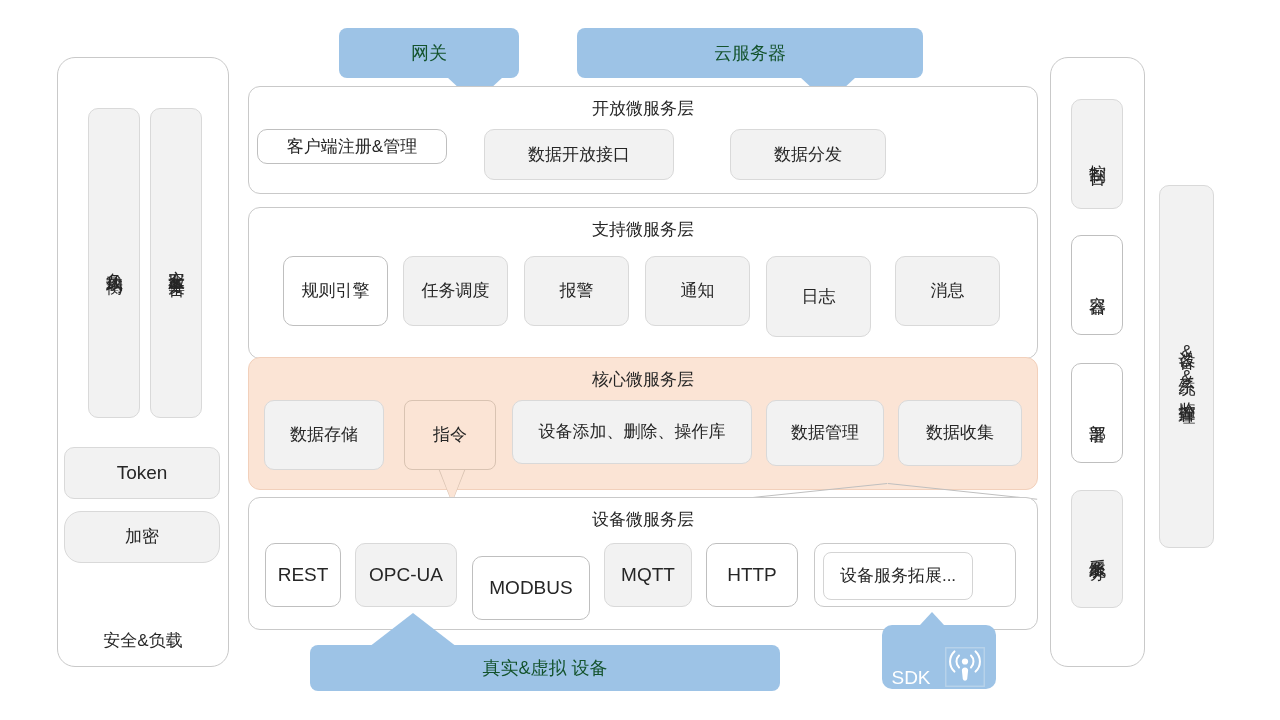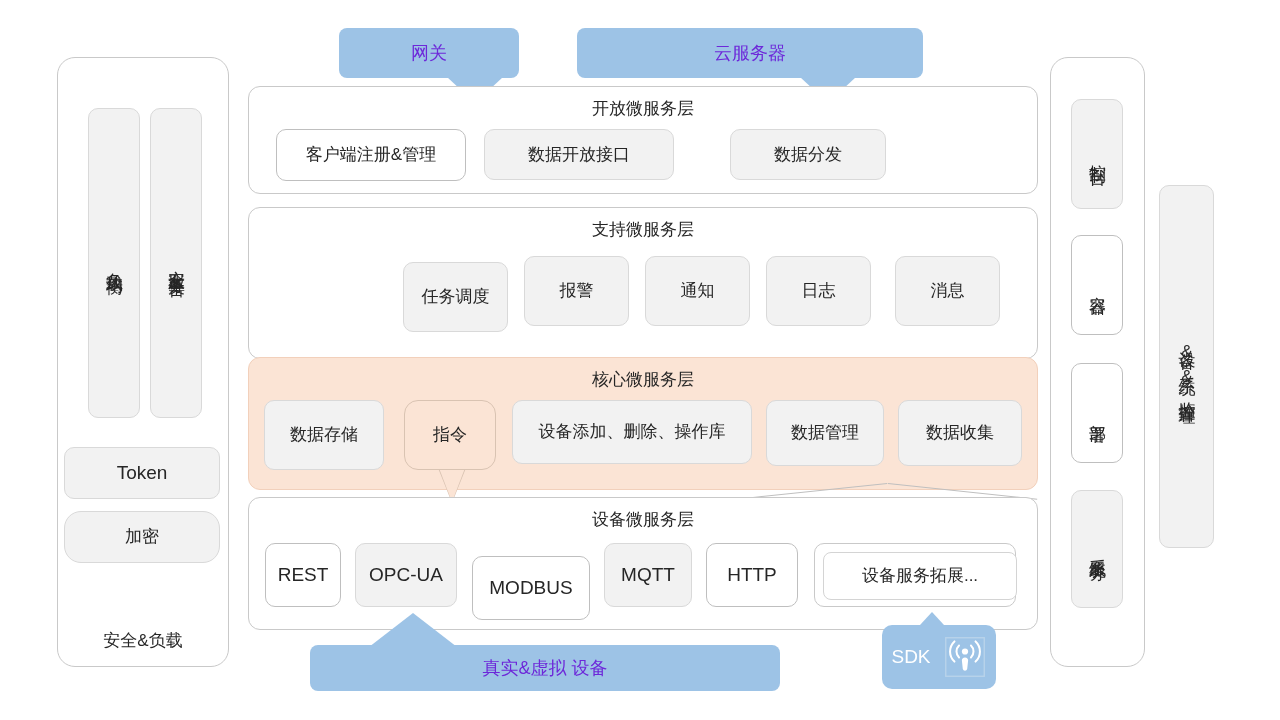--- a/index.html
+++ b/index.html
@@ -41,42 +41,42 @@
 
   
   .vert{
     writing-mode:vertical-rl;text-orientation:upright;
     letter-spacing:2px;line-height:1.06;font-size:17px;
   }
 
   
   .callout{
     position:absolute;box-sizing:border-box;
-    background:#9dc3e6;border-radius:8px;color:#6d28d9;
+    background:#9dc3e6;border-radius:8px;color:#14532d;
     display:flex;align-items:center;justify-content:center;
     font-size:18px;
   }
   .tail{position:absolute;width:0;height:0;}
   .tail-down{
     border-left:28px solid transparent;border-right:28px solid transparent;
     border-top:26px solid #9dc3e6;
   }
   .tail-up{
     border-left:44px solid transparent;border-right:44px solid transparent;
     border-bottom:34px solid #9dc3e6;
   }
   .tail-up-sm{
     border-left:24px solid transparent;border-right:24px solid transparent;
     border-bottom:26px solid #9dc3e6;
   }
 
   
   .bubble{
     position:absolute;box-sizing:border-box;
-    background:#fbe4d5;border:1px solid #d9c3b2;border-radius:14px;
+    background:#fbe4d5;border:1px solid #d9c3b2;border-radius:8px;
     display:flex;align-items:center;justify-content:center;font-size:17px;
   }
   .bubble-tail{
     position:absolute;width:0;height:0;
     border-left:13px solid transparent;border-right:13px solid transparent;
     border-top:34px solid #fbe4d5;
   }
   .bubble-tail-line{
     position:absolute;width:0;height:0;
     border-left:14px solid transparent;border-right:14px solid transparent;
@@ -96,21 +96,21 @@
   }
   .nested-inner{
     position:absolute;box-sizing:border-box;
     border:1px solid #d4d4d4;border-radius:8px;background:#ffffff;
     display:flex;align-items:center;justify-content:center;font-size:17px;
   }
 
   
   .sdk{
     position:absolute;box-sizing:border-box;background:#9dc3e6;
-    border-radius:10px;display:flex;align-items:center;
+    border-radius:10px;display:flex;align-items:flex-end;
     justify-content:center;gap:12px;color:#fff;font-size:19px;
   }
   .sdk-icon{width:44px;height:44px;display:block;}
   .cell-label{font-size:17px;line-height:1.15;padding:0 6px;}
   .cell-label.lat{font-size:19px;}
 </style>
 </head>
 <body>
 
 <div class="stage">
@@ -141,43 +141,46 @@
   <div class="tail tail-down" style="left:447px;top:77px;"></div>
 
   <div class="callout" style="left:577px;top:28px;width:346px;height:50px;">
     <span>云服务器</span>
   </div>
   <div class="tail tail-down" style="left:800px;top:77px;"></div>
 
   <div class="layer" style="left:248px;top:86px;width:790px;height:108px;">
     <div class="layer-title">开放微服务层</div>
   </div>
-  <div class="rbox" style="left:276px;top:129px;width:190px;height:52px;">
+  <div class="rbox" style="left:257px;top:129px;width:190px;height:35px;">
     <span class="cell-label">客户端注册&amp;管理</span>
   </div>
   <div class="rbox gray" style="left:484px;top:129px;width:190px;height:51px;">
     <span class="cell-label">数据开放接口</span>
   </div>
   <div class="rbox gray" style="left:730px;top:129px;width:156px;height:51px;">
     <span class="cell-label">数据分发</span>
   </div>
 
   <div class="layer" style="left:248px;top:207px;width:790px;height:152px;">
     <div class="layer-title">支持微服务层</div>
   </div>
-  <div class="rbox gray" style="left:403px;top:256px;width:105px;height:70px;margin-top:6px;">
+  <div class="rbox" style="left:283px;top:256px;width:105px;height:70px;">
+    <span class="cell-label">规则引擎</span>
+  </div>
+  <div class="rbox gray" style="left:403px;top:256px;width:105px;height:70px;">
     <span class="cell-label">任务调度</span>
   </div>
   <div class="rbox gray" style="left:524px;top:256px;width:105px;height:70px;">
     <span class="cell-label">报警</span>
   </div>
   <div class="rbox gray" style="left:645px;top:256px;width:105px;height:70px;">
     <span class="cell-label">通知</span>
   </div>
-  <div class="rbox gray" style="left:766px;top:256px;width:105px;height:70px;">
+  <div class="rbox gray" style="left:766px;top:256px;width:105px;height:81px;">
     <span class="cell-label">日志</span>
   </div>
   <div class="rbox gray" style="left:895px;top:256px;width:105px;height:70px;">
     <span class="cell-label">消息</span>
   </div>
 
   <div class="layer core" style="left:248px;top:357px;width:790px;height:133px;">
     <div class="layer-title">核心微服务层</div>
   </div>
   <div class="rbox gray" style="left:264px;top:400px;width:120px;height:70px;">
@@ -216,21 +219,21 @@
     <span class="cell-label lat">MODBUS</span>
   </div>
   <div class="rbox gray" style="left:604px;top:543px;width:88px;height:64px;">
     <span class="cell-label lat">MQTT</span>
   </div>
   <div class="rbox" style="left:706px;top:543px;width:92px;height:64px;">
     <span class="cell-label lat">HTTP</span>
   </div>
 
   <div class="nested-outer" style="left:814px;top:543px;width:202px;height:64px;">
-    <div class="nested-inner" style="left:8px;top:8px;width:194px;height:48px;">
+    <div class="nested-inner" style="left:8px;top:8px;width:150px;height:48px;">
       <span class="cell-label">设备服务拓展...</span>
     </div>
   </div>
 
   <div class="tail tail-up" style="left:369px;top:613px;"></div>
   <div class="callout" style="left:310px;top:645px;width:470px;height:46px;">
     <span>真实&amp;虚拟 设备</span>
   </div>
 
   <div class="tail tail-up-sm" style="left:908px;top:612px;"></div>

